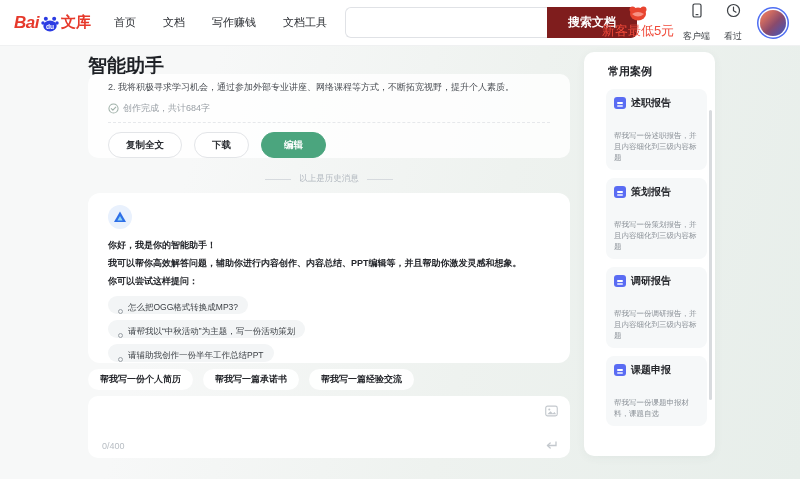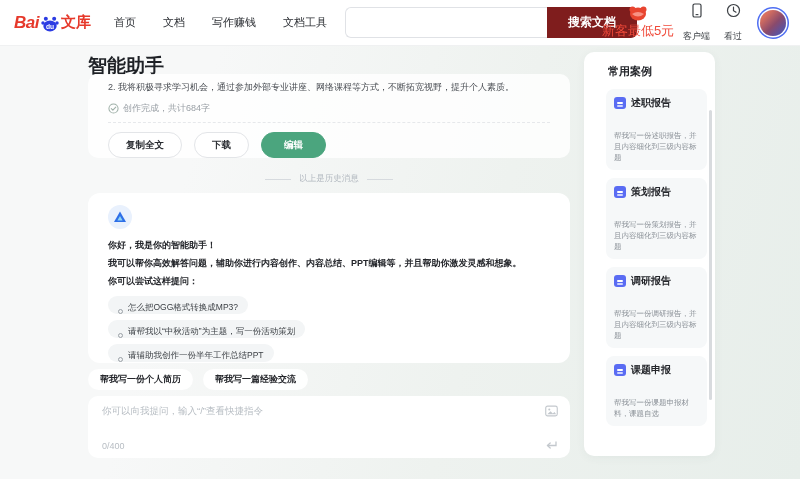--- a/index.html
+++ b/index.html
@@ -194,25 +194,25 @@
       </span>
       <span class="chip">
         <i class="chip-dot"></i>
         <span>请辅助我创作一份半年工作总结PPT</span>
       </span>
     </div>
   </section>
 
   <div class="quick-prompts">
     <span class="quick-pill">帮我写一份个人简历</span>
+    <span class="quick-pill">帮我写一篇承诺书</span>
     <span class="quick-pill">帮我写一篇经验交流</span>
   </div>
 
   <section class="input-card">
-    <textarea class="prompt-input" placeholder="你可以向我提问，输入“/”查看快捷指令" style=""></textarea>
     <svg class="img-upload" width="13" height="12" viewBox="0 0 14 12">
       <rect x="0.8" y="0.8" width="12.4" height="10.4" rx="2" fill="none" stroke="#c3c8cd" stroke-width="1.2"></rect>
       <circle cx="4.6" cy="4.3" r="1.1" fill="#c3c8cd"></circle>
       <path d="M2.4 9.6 L6 6.2 L8.4 8.6 L10.2 7 L12 9.6 Z" fill="#c3c8cd"></path>
     </svg>
     <span class="char-counter">0/400</span>
     <svg class="send-enter" width="13" height="11" viewBox="0 0 13 11">
       <path d="M11 1.5 V5.5 H3" fill="none" stroke="#c3c8cd" stroke-width="1.3"></path>
       <path d="M5.2 3 L2.4 5.5 L5.2 8" fill="none" stroke="#c3c8cd" stroke-width="1.3" stroke-linecap="round" stroke-linejoin="round"></path>
     </svg>

